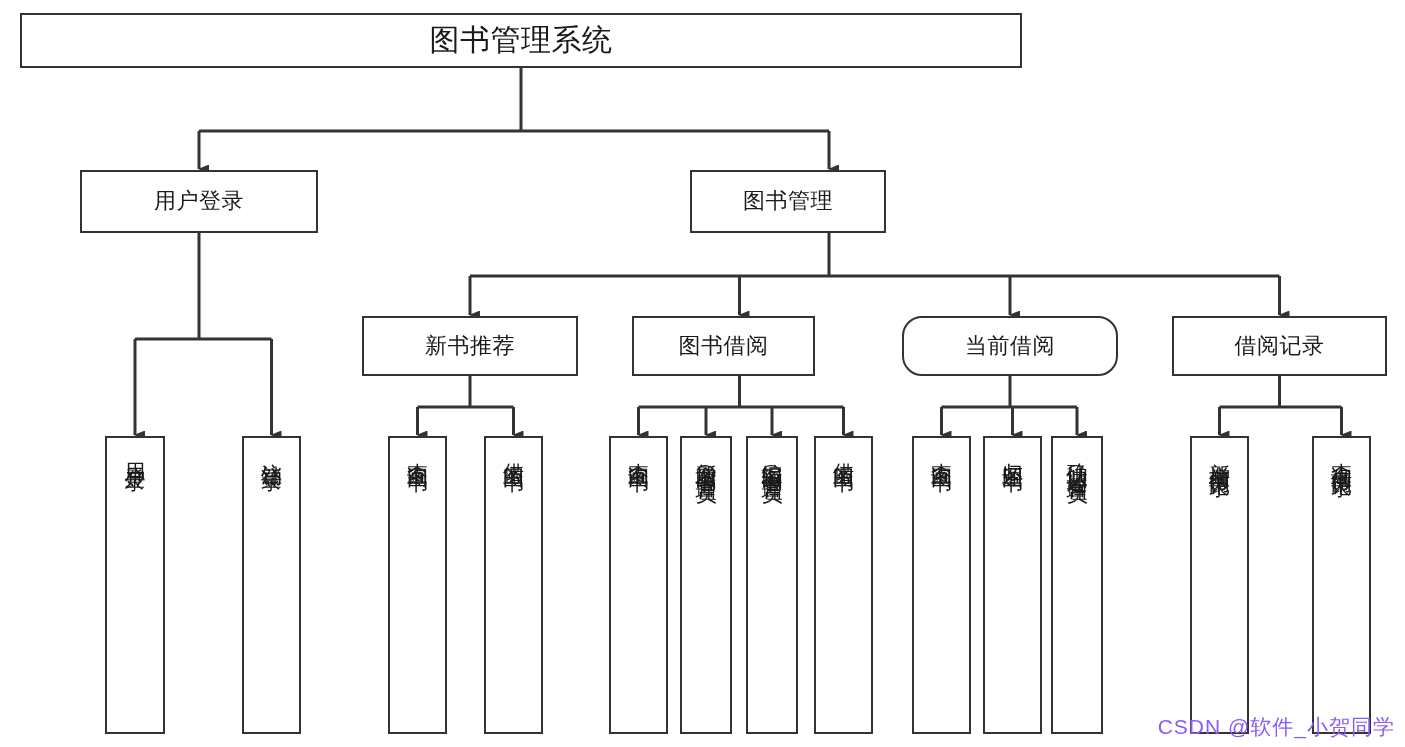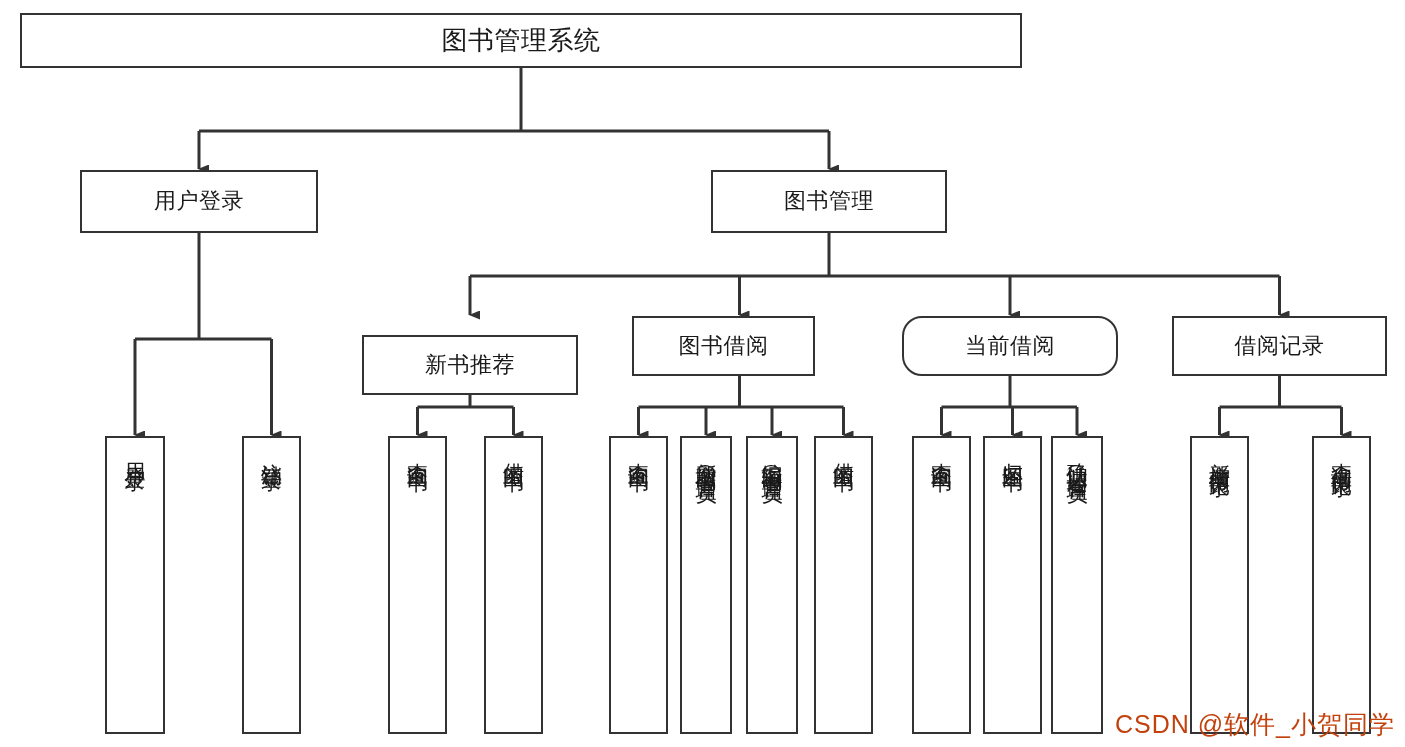--- a/index.html
+++ b/index.html
@@ -40,40 +40,40 @@
     display: block;
     text-align: center;
     line-height: 1.22;
     letter-spacing: 0.5px;
   }
   
   .node.horiz .label {
     writing-mode: horizontal-tb;
     font-size: 22px;
   }
-  .node.root .label { font-size: 26px; }
+  .node.root .label { font-size: 30px; }
   
   .node.vert {
     align-items: flex-start;
     padding-top: 8px;
   }
   .node.vert .label {
     writing-mode: vertical-rl;
     text-orientation: upright;
     font-size: 21px;
     line-height: 1.05;
     letter-spacing: 3px;
     white-space: nowrap;
   }
   #watermark {
     position: absolute;
     right: 10px;
     bottom: 6px;
-    font-size: 25px;
-    color: #c2410c;
+    font-size: 21px;
+    color: #8b5cf6;
     letter-spacing: 1px;
     white-space: nowrap;
     pointer-events: none;
   }
 </style>
 </head>
 <body>
 
 <div id="canvas">
 
@@ -120,24 +120,24 @@
       </g>
   </svg>
 
   <div id="nodes">
       <div class="node horiz root" style="left: 20px; top: 13px; width: 1002px; height: 55px;">
         <span class="label">图书管理系统</span>
       </div>
       <div class="node horiz" style="left: 80px; top: 170px; width: 238px; height: 63px;">
         <span class="label">用户登录</span>
       </div>
-      <div class="node horiz" style="left: 711px; top: 170px; width: 236px; height: 63px;">
+      <div class="node horiz" style="left: 690px; top: 170px; width: 196px; height: 63px;">
         <span class="label">图书管理</span>
       </div>
-      <div class="node horiz" style="left: 362px; top: 316px; width: 216px; height: 60px; margin-top: 19px;">
+      <div class="node horiz" style="left: 362px; top: 316px; width: 216px; height: 60px;">
         <span class="label">新书推荐</span>
       </div>
       <div class="node horiz" style="left: 632px; top: 316px; width: 183px; height: 60px;">
         <span class="label">图书借阅</span>
       </div>
       <div class="node horiz" style="left: 902px; top: 316px; width: 216px; height: 60px; border-radius: 20px;">
         <span class="label">当前借阅</span>
       </div>
       <div class="node horiz" style="left: 1172px; top: 316px; width: 215px; height: 60px;">
         <span class="label">借阅记录</span>

